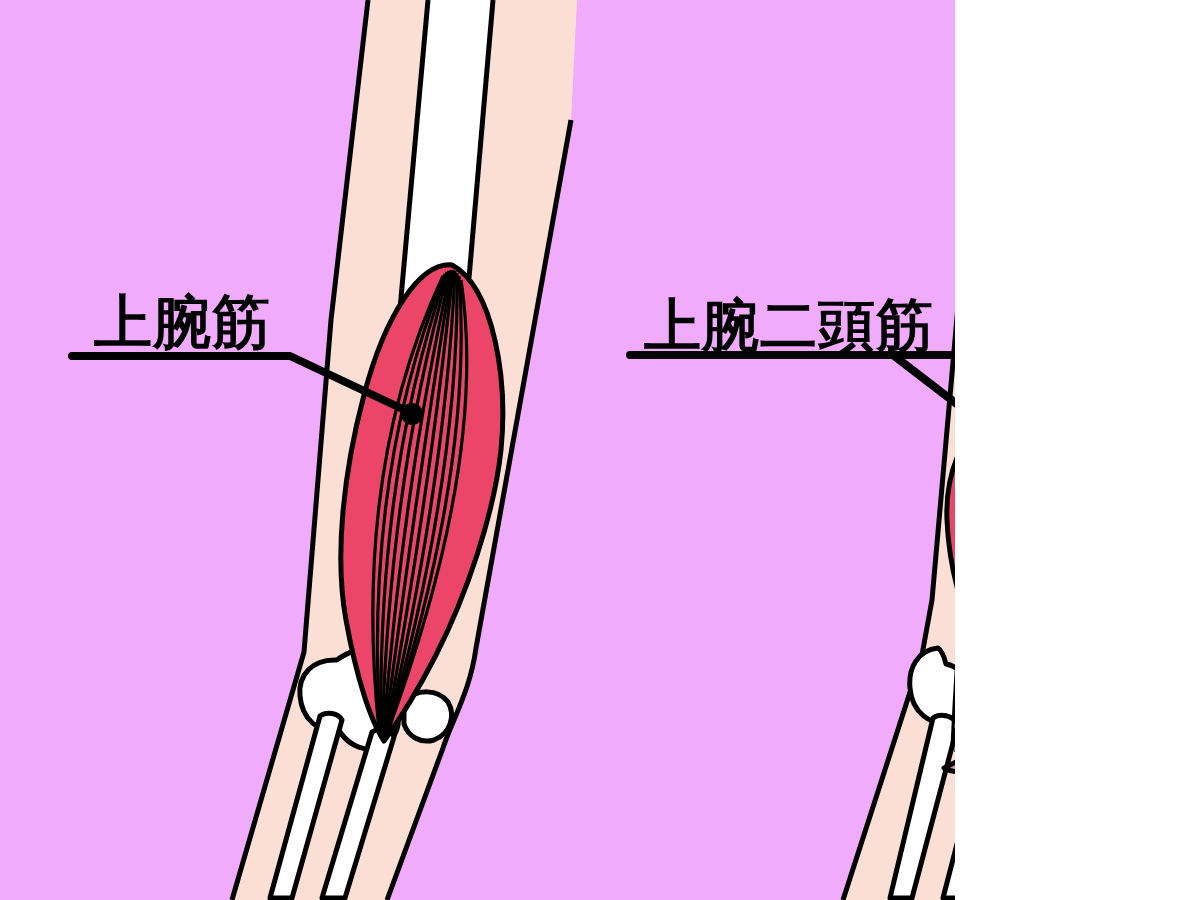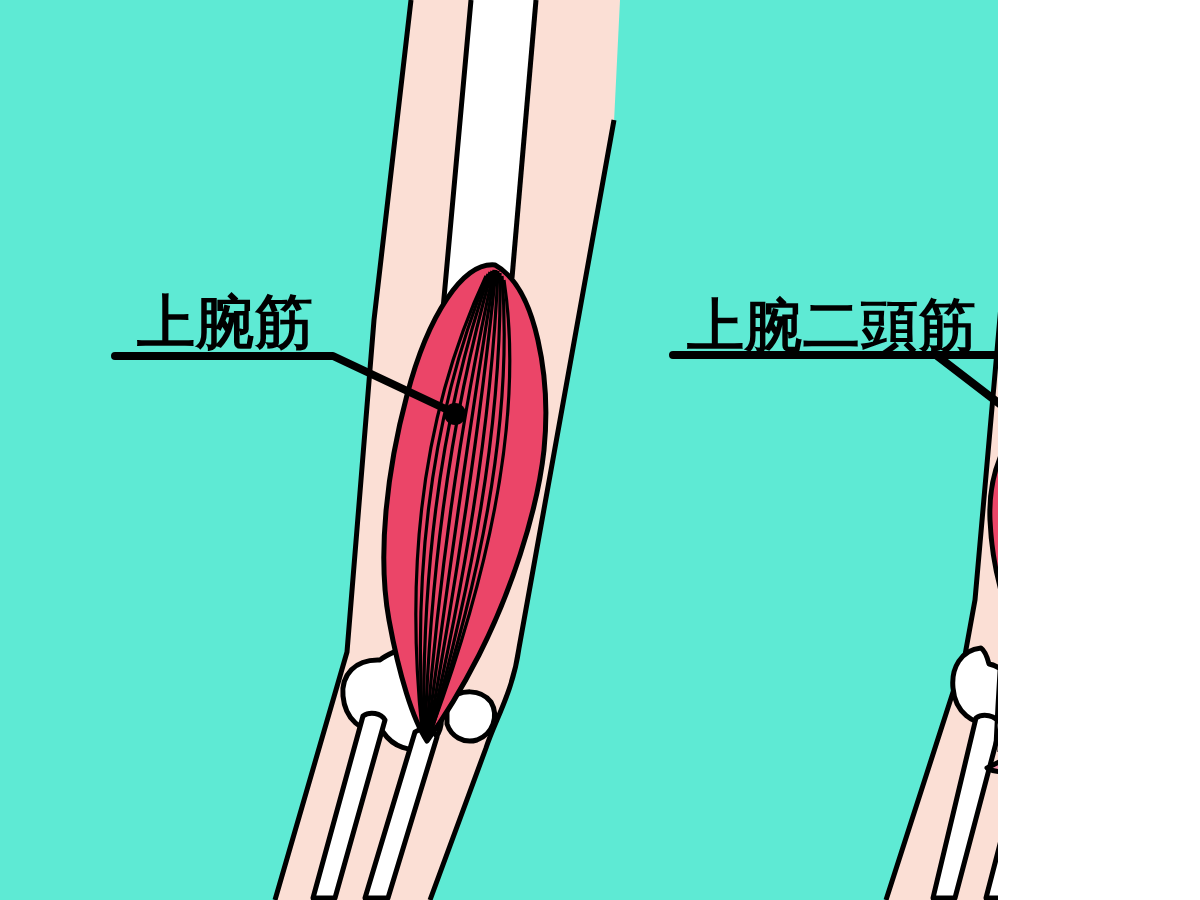--- a/index.html
+++ b/index.html
@@ -1,16 +1,16 @@
 <!DOCTYPE html>
 <html><head>
 <meta charset="utf-8">
 <style>
   html,body{margin:0;padding:0;background:#fff;}
-  .stage{width:955px;height:900px;position:relative;overflow:hidden;background:#5eead4;padding-left:43px;}
+  .stage{width:955px;height:900px;position:relative;overflow:hidden;background:#f0abfc;}
   svg{display:block;}
   text.muscle-label{
     font-family:"Liberation Sans","DejaVu Sans",sans-serif;
     font-weight:bold;
     letter-spacing:1px;
   }
 </style>
 </head>
 <body>
 

